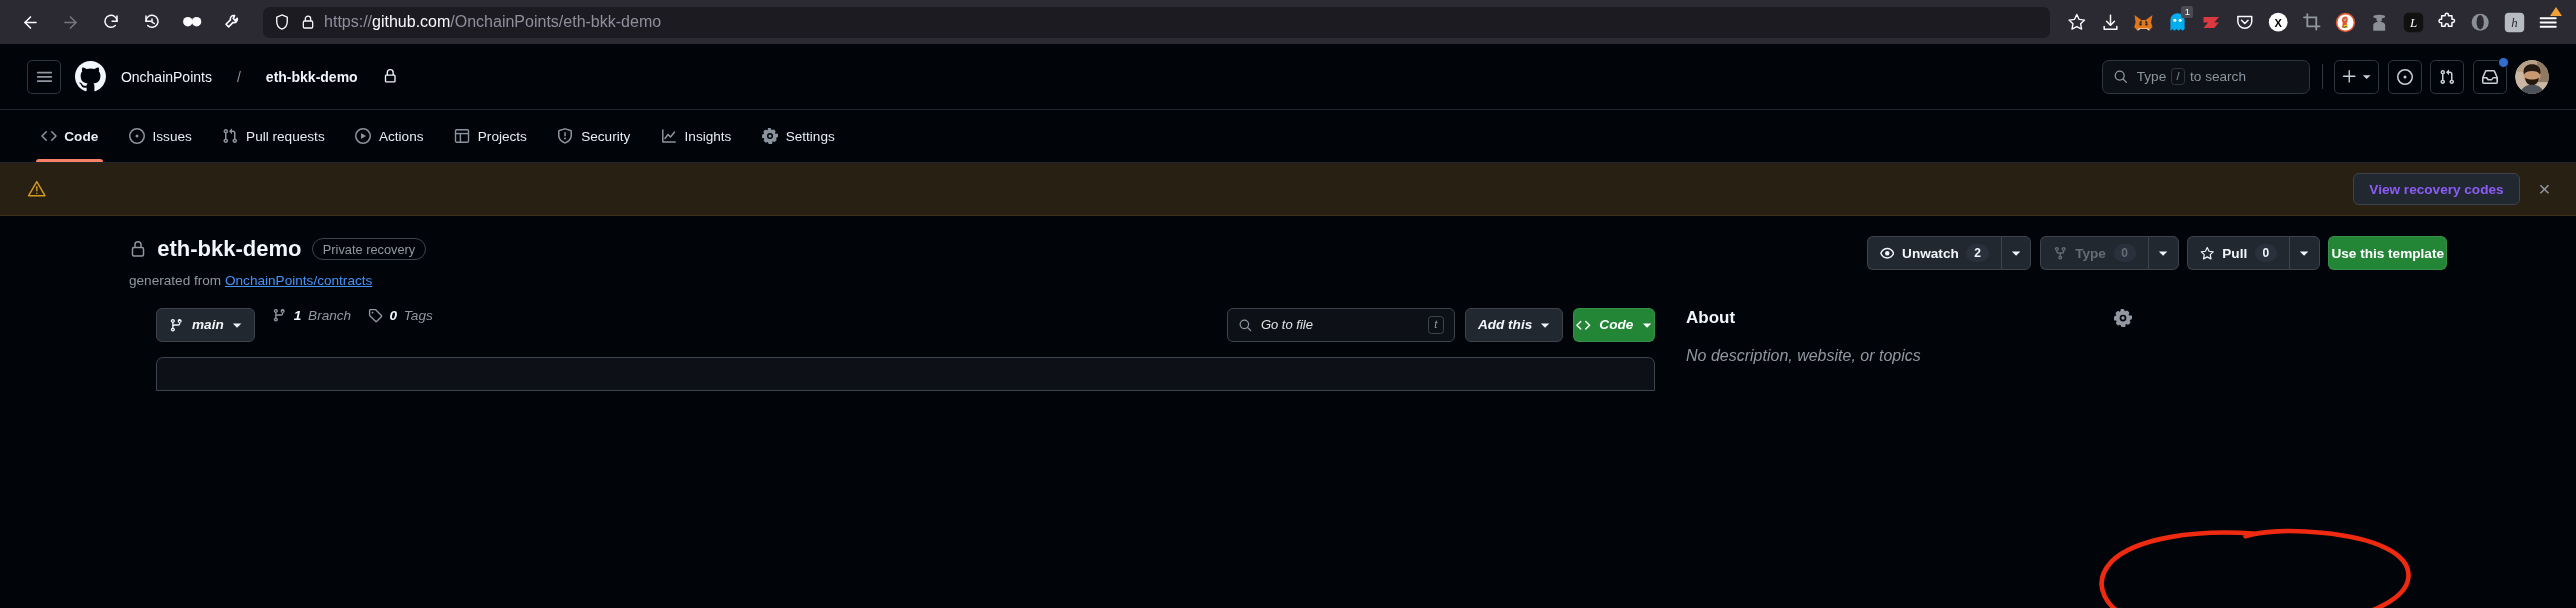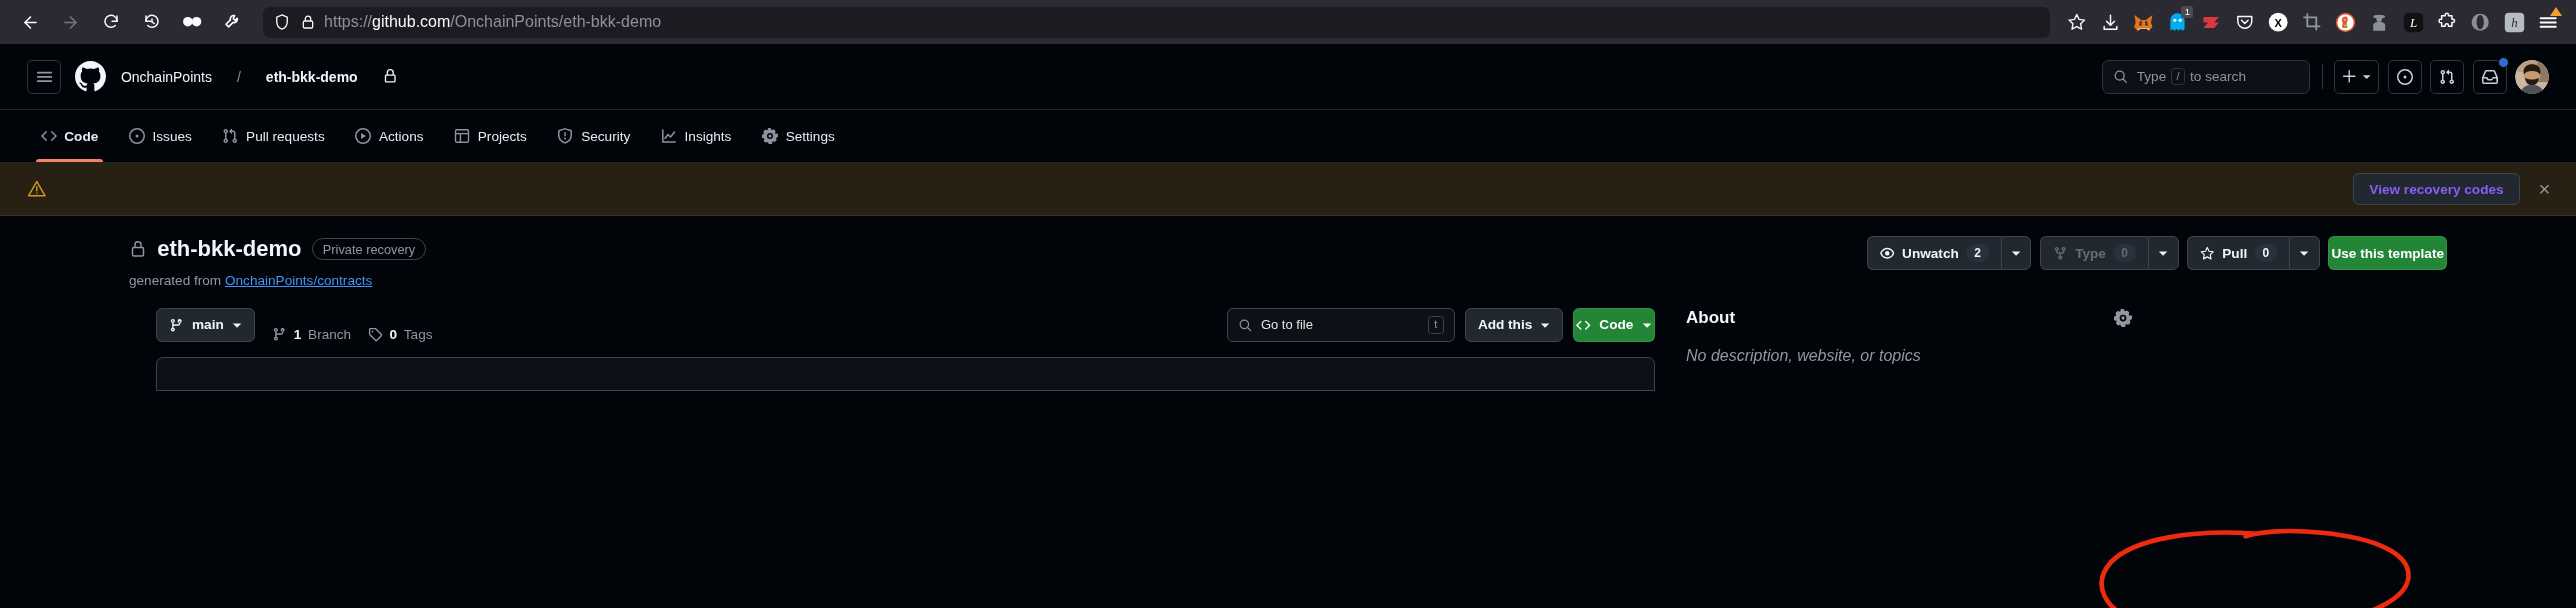--- a/index.html
+++ b/index.html
@@ -227,21 +227,21 @@
     pointer-events: none;
   }
 
   
   .file-area {
     display: flex;
     padding: 0 27px;
     margin-top: 20.4px;
   }
   .file-left { padding-left: 102px; width: 1601px; }
-  .file-toolbar { display: flex; align-items: flex-end; gap: 17px; }
+  .file-toolbar { display: flex; align-items: flex-start; gap: 17px; font-style: italic; }
   .branch-btn {
     background: #212830; border: 0.9px solid #3d444d; border-radius: 6px;
     color: #f0f6fc; font-size: 13.6px; font-weight: 700;
     height: 34px; padding: 0 12px;
     display: flex; align-items: center; gap: 8.5px;
   }
   .meta-link {
     display: flex; align-items: center; gap: 6.8px;
     font-size: 13.6px; color: #9198a1;
   }

